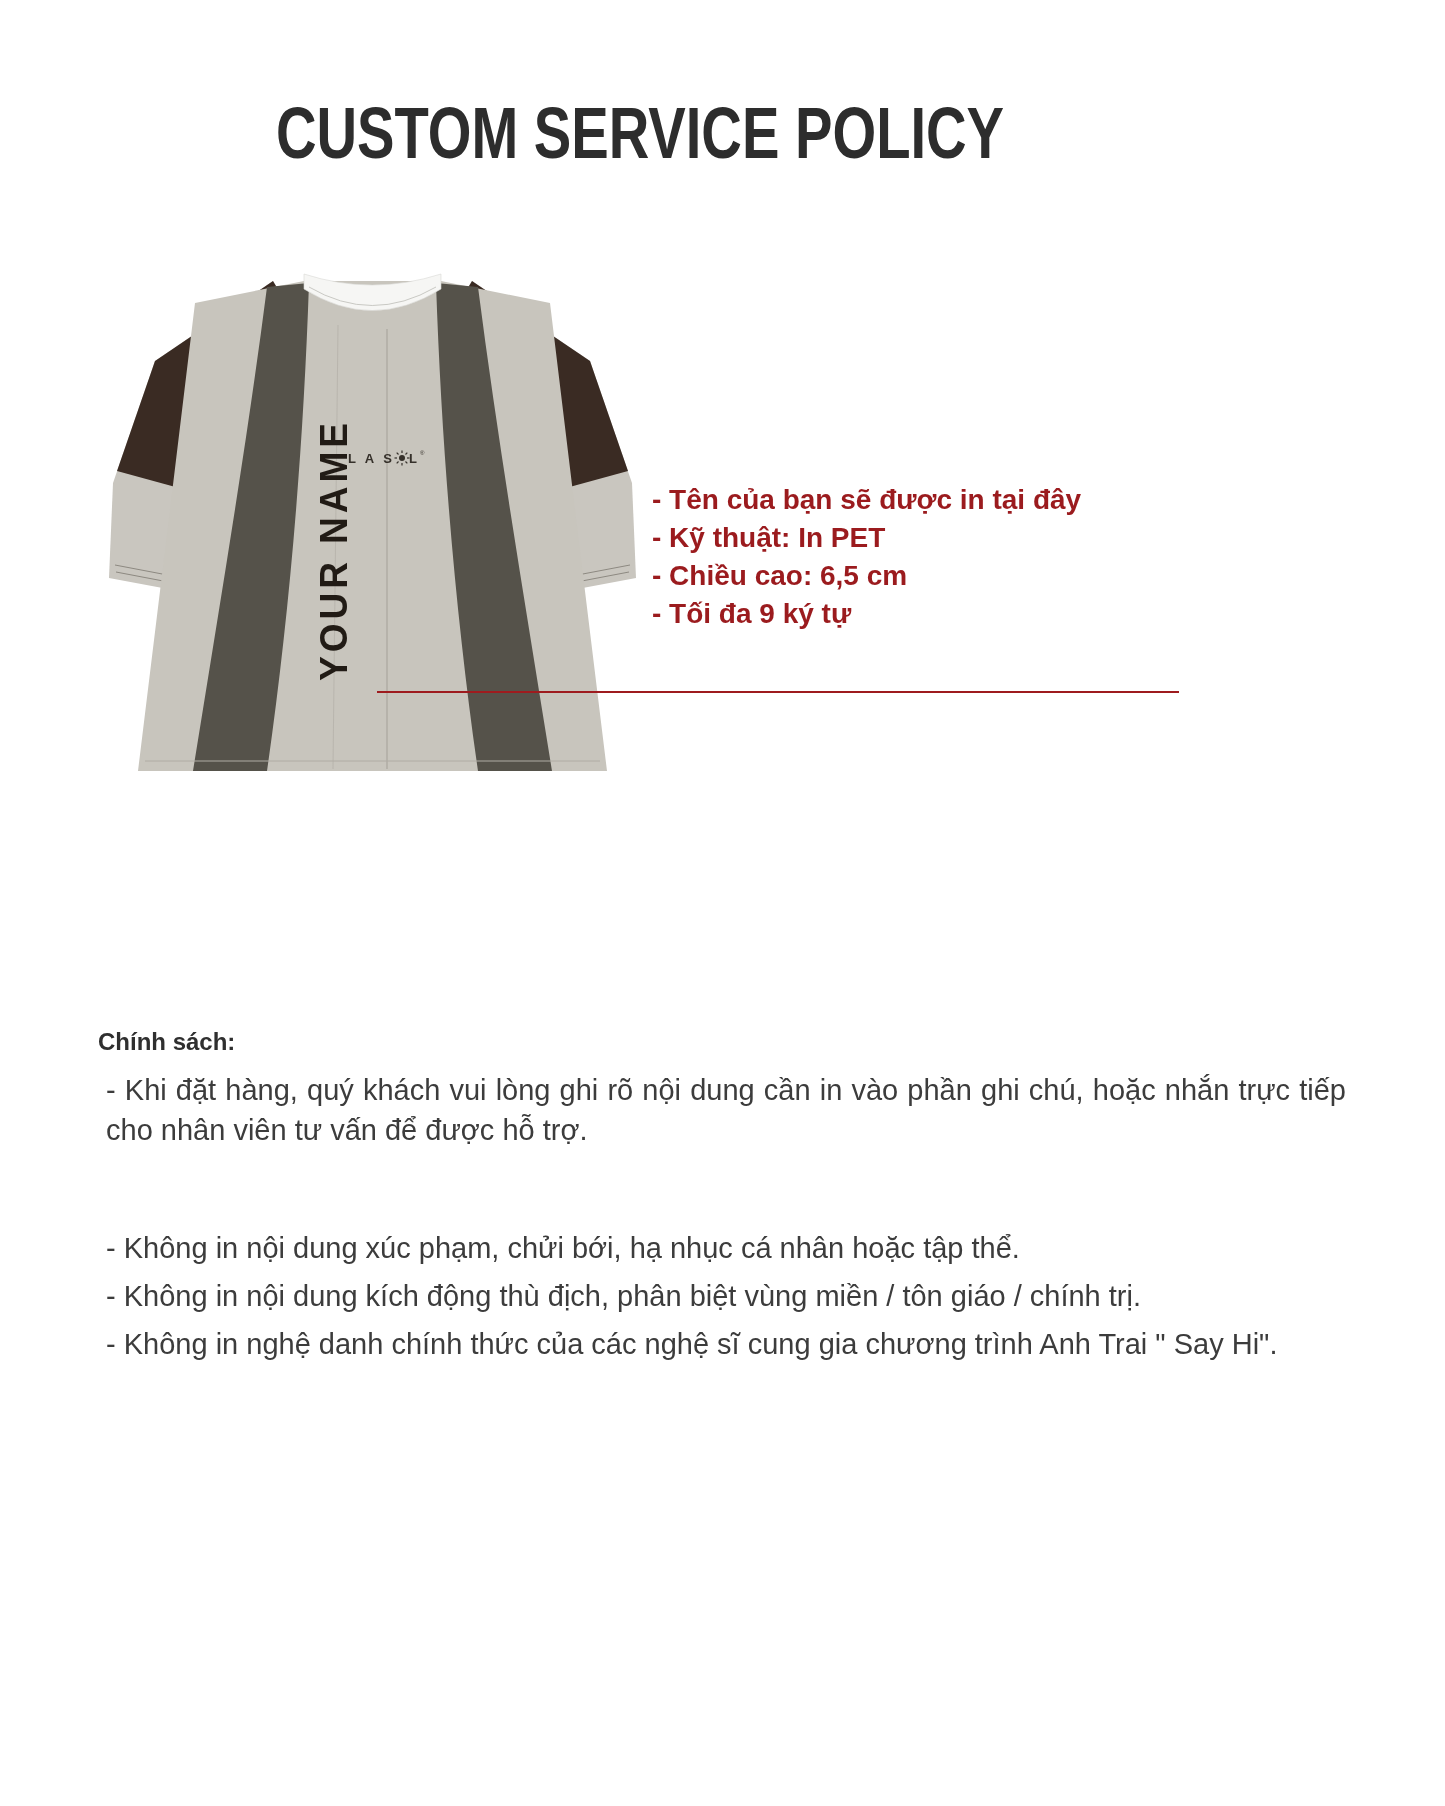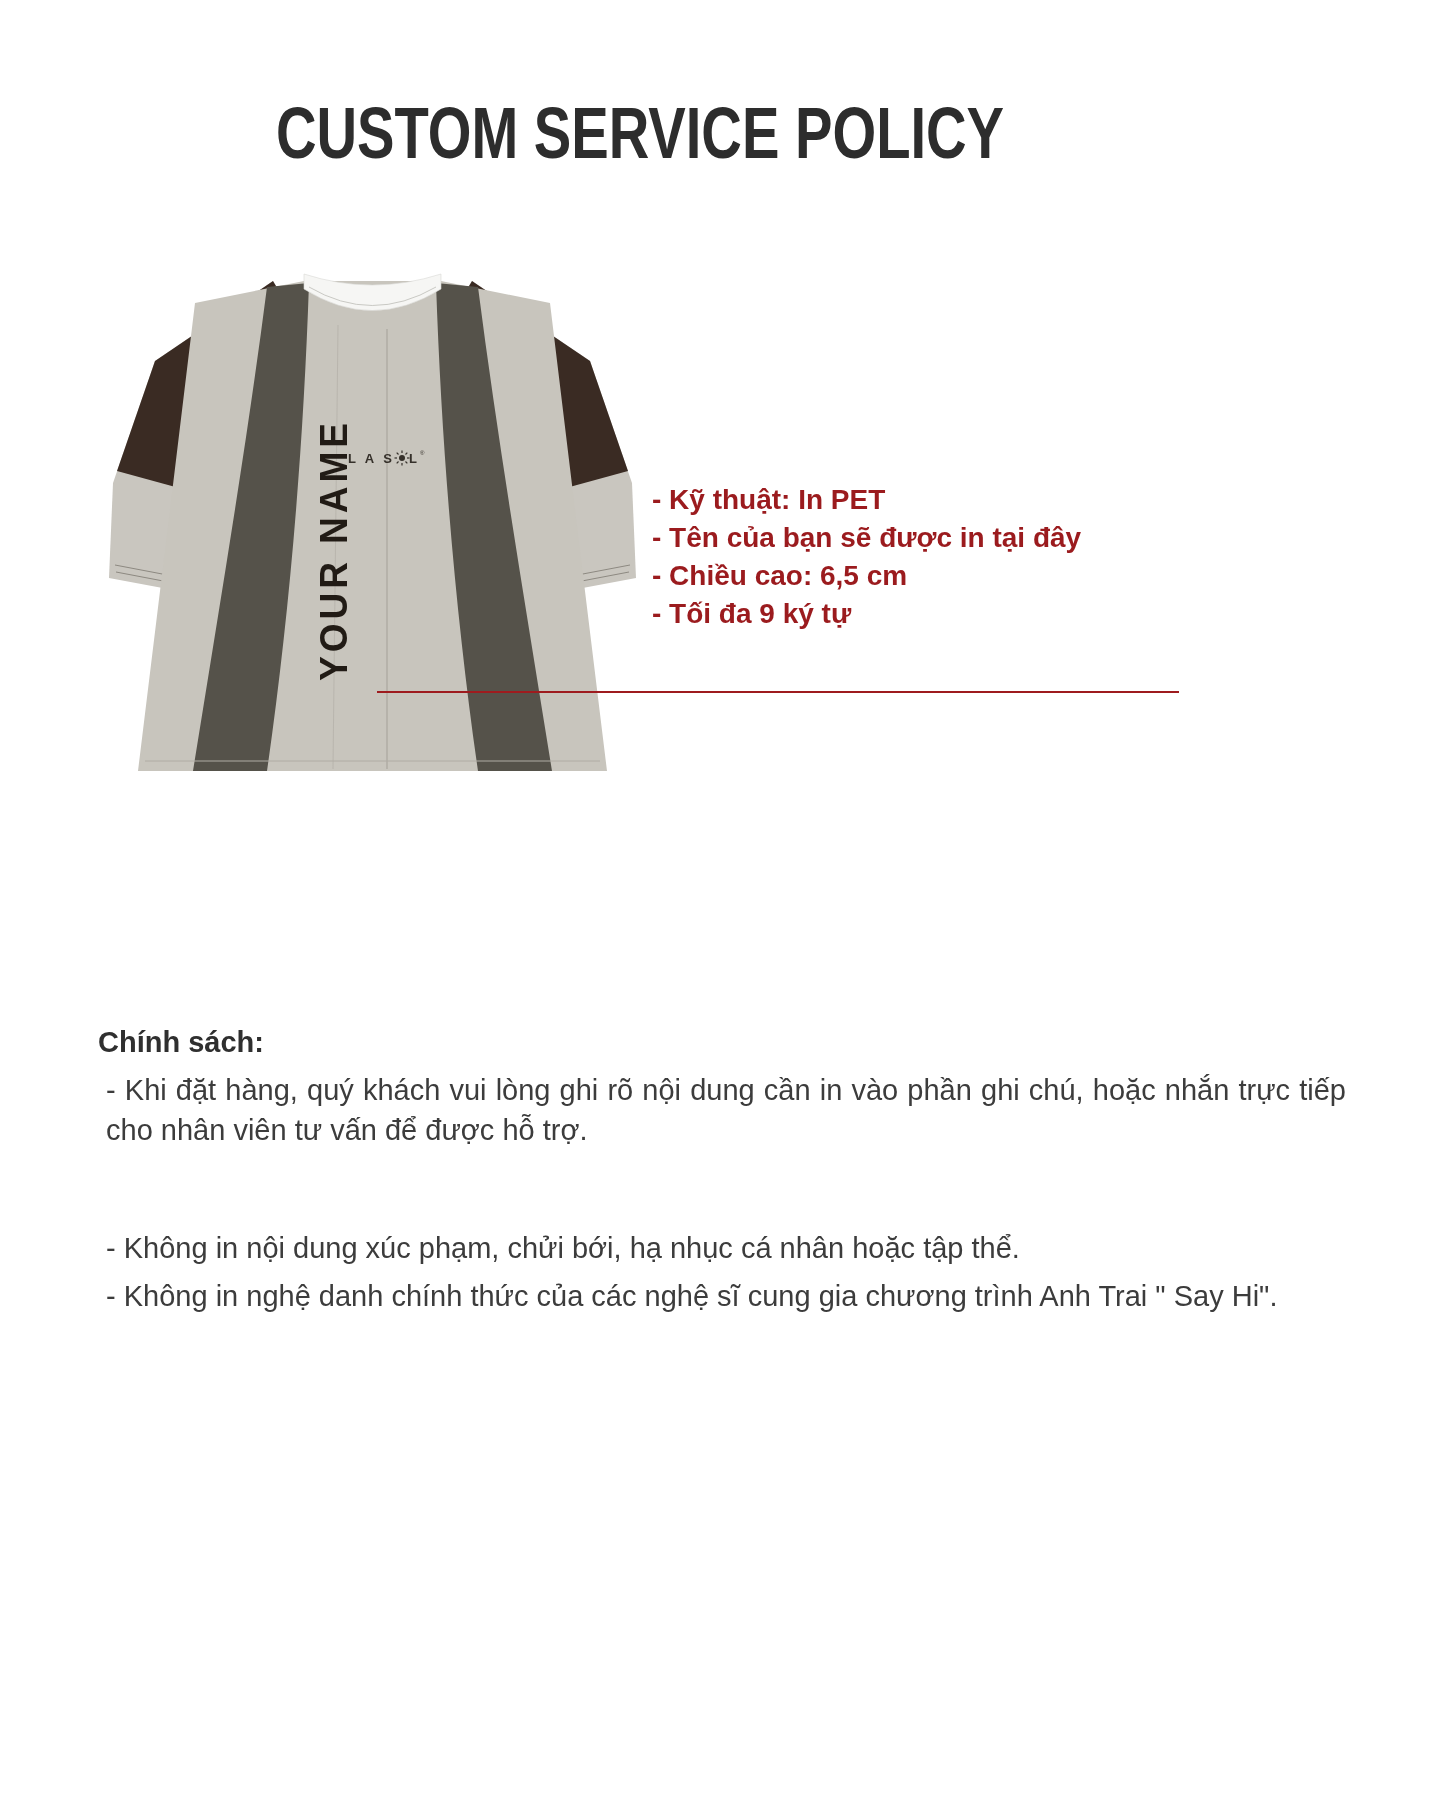--- a/index.html
+++ b/index.html
@@ -23,21 +23,21 @@
     position:absolute;left:652px;top:481px;width:560px;
     font-size:28px;font-weight:700;color:#9b1b1e;line-height:38px;
     white-space:nowrap;
   }
   .annotations div{height:38px;}
   .policy-block{
     position:absolute;left:98px;top:1022px;width:1256px;
     font-size:29px;color:#3c3c3c;line-height:40px;font-weight:500;
   }
   .policy-block h3{
-    font-size:29px;font-weight:700;color:#2f2f2f;margin:0;line-height:40px;
+    font-size:24px;font-weight:700;color:#2f2f2f;margin:0;line-height:40px;
   }
   .policy-block p{margin:8px;text-align:justify;}
   .section-gap{height:62px;}
   svg text{font-family:"Liberation Sans","DejaVu Sans",sans-serif;}
 </style>
 </head>
 <body>
 
 <div class="title">CUSTOM SERVICE POLICY</div>
 
@@ -89,25 +89,26 @@
       <text x="325" y="222" text-anchor="start" font-size="6" fill="#35302a">®</text>
     </g>
 
     <text transform="translate(252 448) rotate(-90)" x="0" y="0" font-size="38" font-weight="800" letter-spacing="4" fill="#211b15" textLength="262" lengthAdjust="spacingAndGlyphs">YOUR NAME</text>
   </svg>
 </div>
 
 <div class="redline"></div>
 
 <div class="annotations">
+  <div>- Tên của bạn sẽ được in tại đây</div>
   <div>- Kỹ thuật: In PET</div>
-  <div>- Tên của bạn sẽ được in tại đây</div>
   <div>- Chiều cao: 6,5 cm</div>
   <div>- Tối đa 9 ký tự</div>
 </div>
 
 <div class="policy-block">
   <h3>Chính sách:</h3>
   <p>- Khi đặt hàng, quý khách vui lòng ghi rõ nội dung cần in vào phần ghi chú, hoặc nhắn trực tiếp cho nhân viên tư vấn để được hỗ trợ.</p>
   <div class="section-gap"></div>
   <p>- Không in nội dung xúc phạm, chửi bới, hạ nhục cá nhân hoặc tập thể.</p>
+  <p>- Không in nội dung kích động thù địch, phân biệt vùng miền / tôn giáo / chính trị.</p>
   <p>- Không in nghệ danh chính thức của các nghệ sĩ cung gia chương trình Anh Trai " Say Hi".</p>
 </div>
 
 </body></html>

